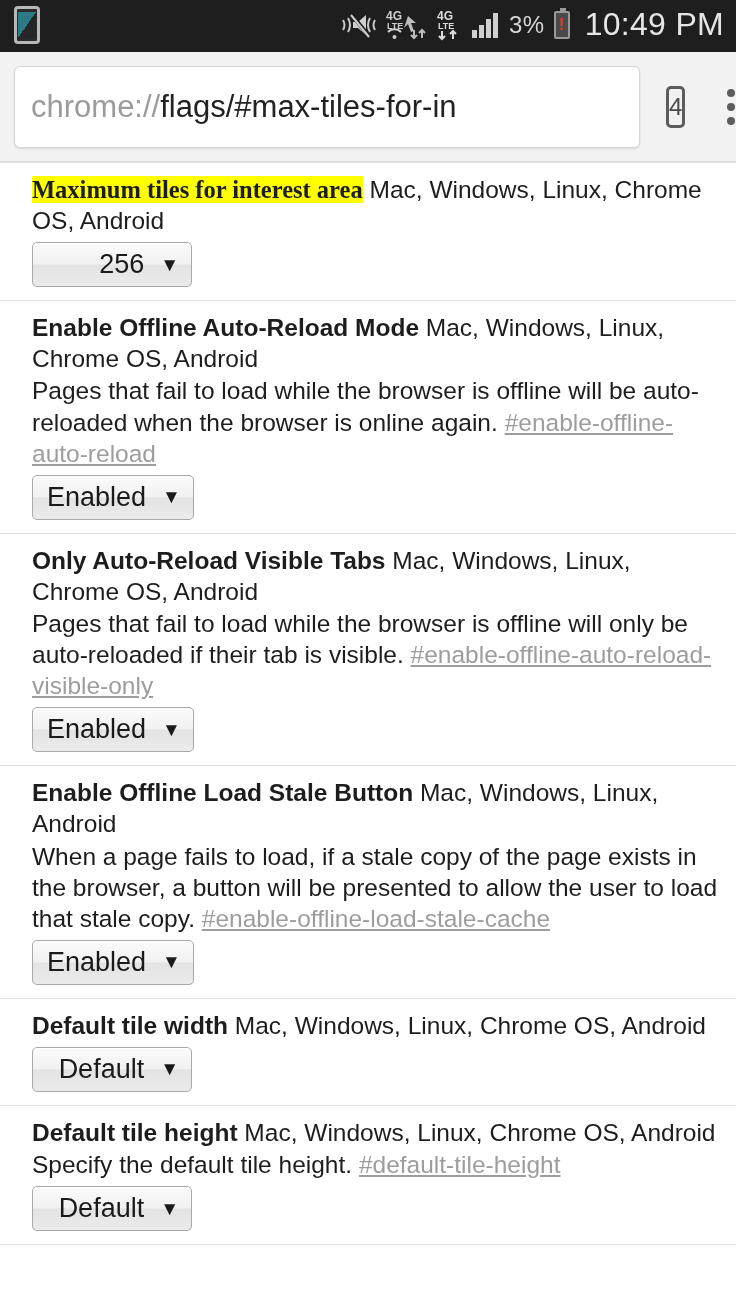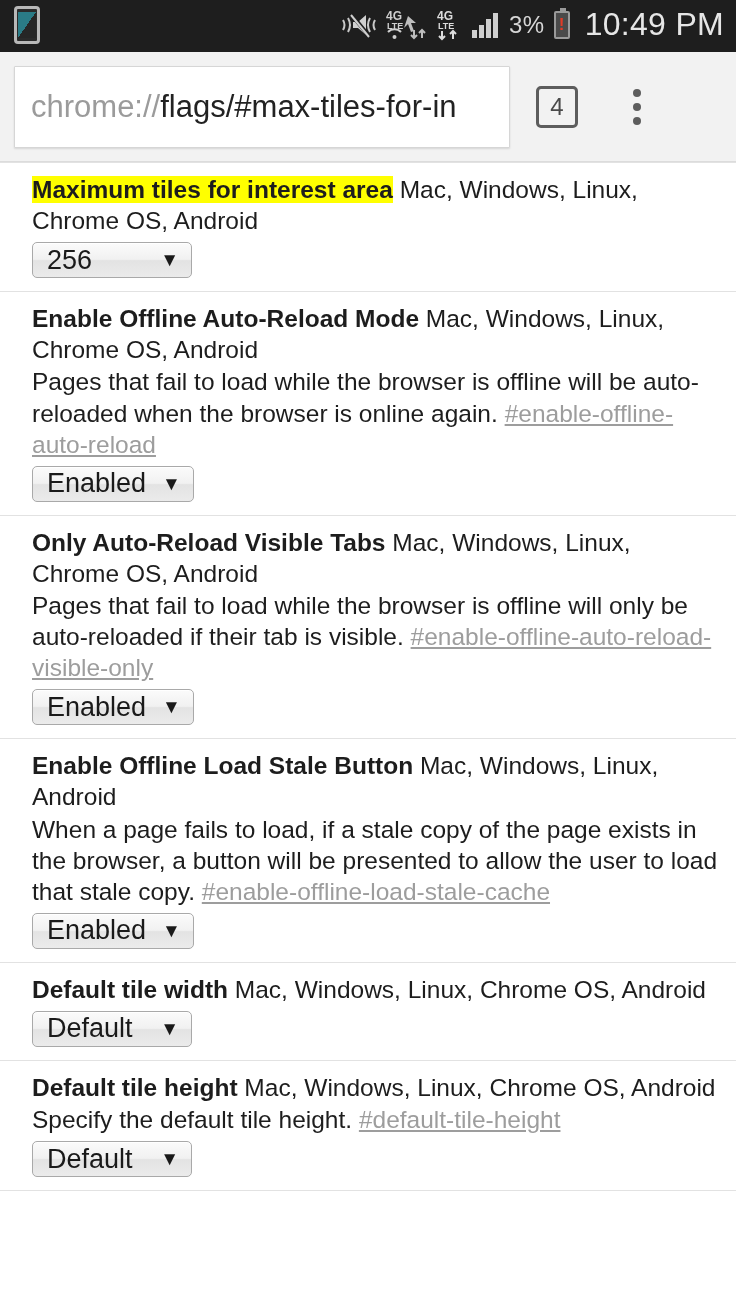--- a/index.html
+++ b/index.html
@@ -60,25 +60,25 @@
   .toolbar {
     height: 110px;
     background: #f2f2f2;
     display: flex;
     align-items: center;
     padding: 0 14px;
     border-bottom: 1px solid #dcdcdc;
   }
   .omnibox {
     flex: 0 0 auto;
-    width: 496px;
+    width: 626px;
     height: 82px;
     background: #ffffff;
     border: 1px solid #d6d6d6;
-    border-radius: 1px;
+    border-radius: 6px;
     box-shadow: 0 1px 2px rgba(0,0,0,.12);
     display: flex;
     align-items: center;
     padding: 0 16px;
     overflow: hidden;
     white-space: nowrap;
   }
   .omnibox .url { font-size: 31px; color: #222; }
   .omnibox .url .scheme { color: #9b9b9b; }
   .tabcount {
@@ -100,49 +100,49 @@
   .content { background: #fff; }
   .flag {
     padding: 11px 18px 13px 32px;
     border-bottom: 1px solid #e2e2e2;
     position: relative;
   }
   .flag:first-child { border-top: 1px solid #e2e2e2; }
 
   .flag-head { font-size: 24.5px; line-height: 1.27; color: #1d1d1d; }
   .flag-name { font-weight: bold; }
-  .flag-name.highlight { background: #ffff00; }
+  .flag-name.highlight { background: #ffff00; font-family: Liberation Serif, serif; }
   .flag-platforms { font-weight: normal; }
 
   .flag-desc {
     font-size: 24.5px;
     line-height: 1.27;
     color: #1d1d1d;
     margin-top: 1px;
   }
 
   .permalink {
     color: #9d9d9d;
     text-decoration: underline;
   }
 
   .flag-select {
     margin-top: 6px;
     display: inline-flex;
     align-items: center;
-    height: 36px;
+    height: 45px;
     min-width: 96px;
     padding: 0 12px 0 14px;
     border: 1px solid #a9a9a9;
     border-radius: 5px;
     background: linear-gradient(to bottom, #fbfbfb 0%, #f1f1f1 48%, #e3e3e3 52%, #ebebeb 100%);
     box-shadow: inset 0 1px 0 #ffffff;
     font-size: 27px;
     color: #1a1a1a;
-    justify-content: space-between;
+    justify-content: flex-end;
     gap: 16px;
   }
   .flag-select.wide { min-width: 160px; }
   .flag-select .caret { font-size: 19px; color: #1a1a1a; }
 </style>
 </head>
 <body>
 
 <div class="statusbar">
   <div class="sb-left">

